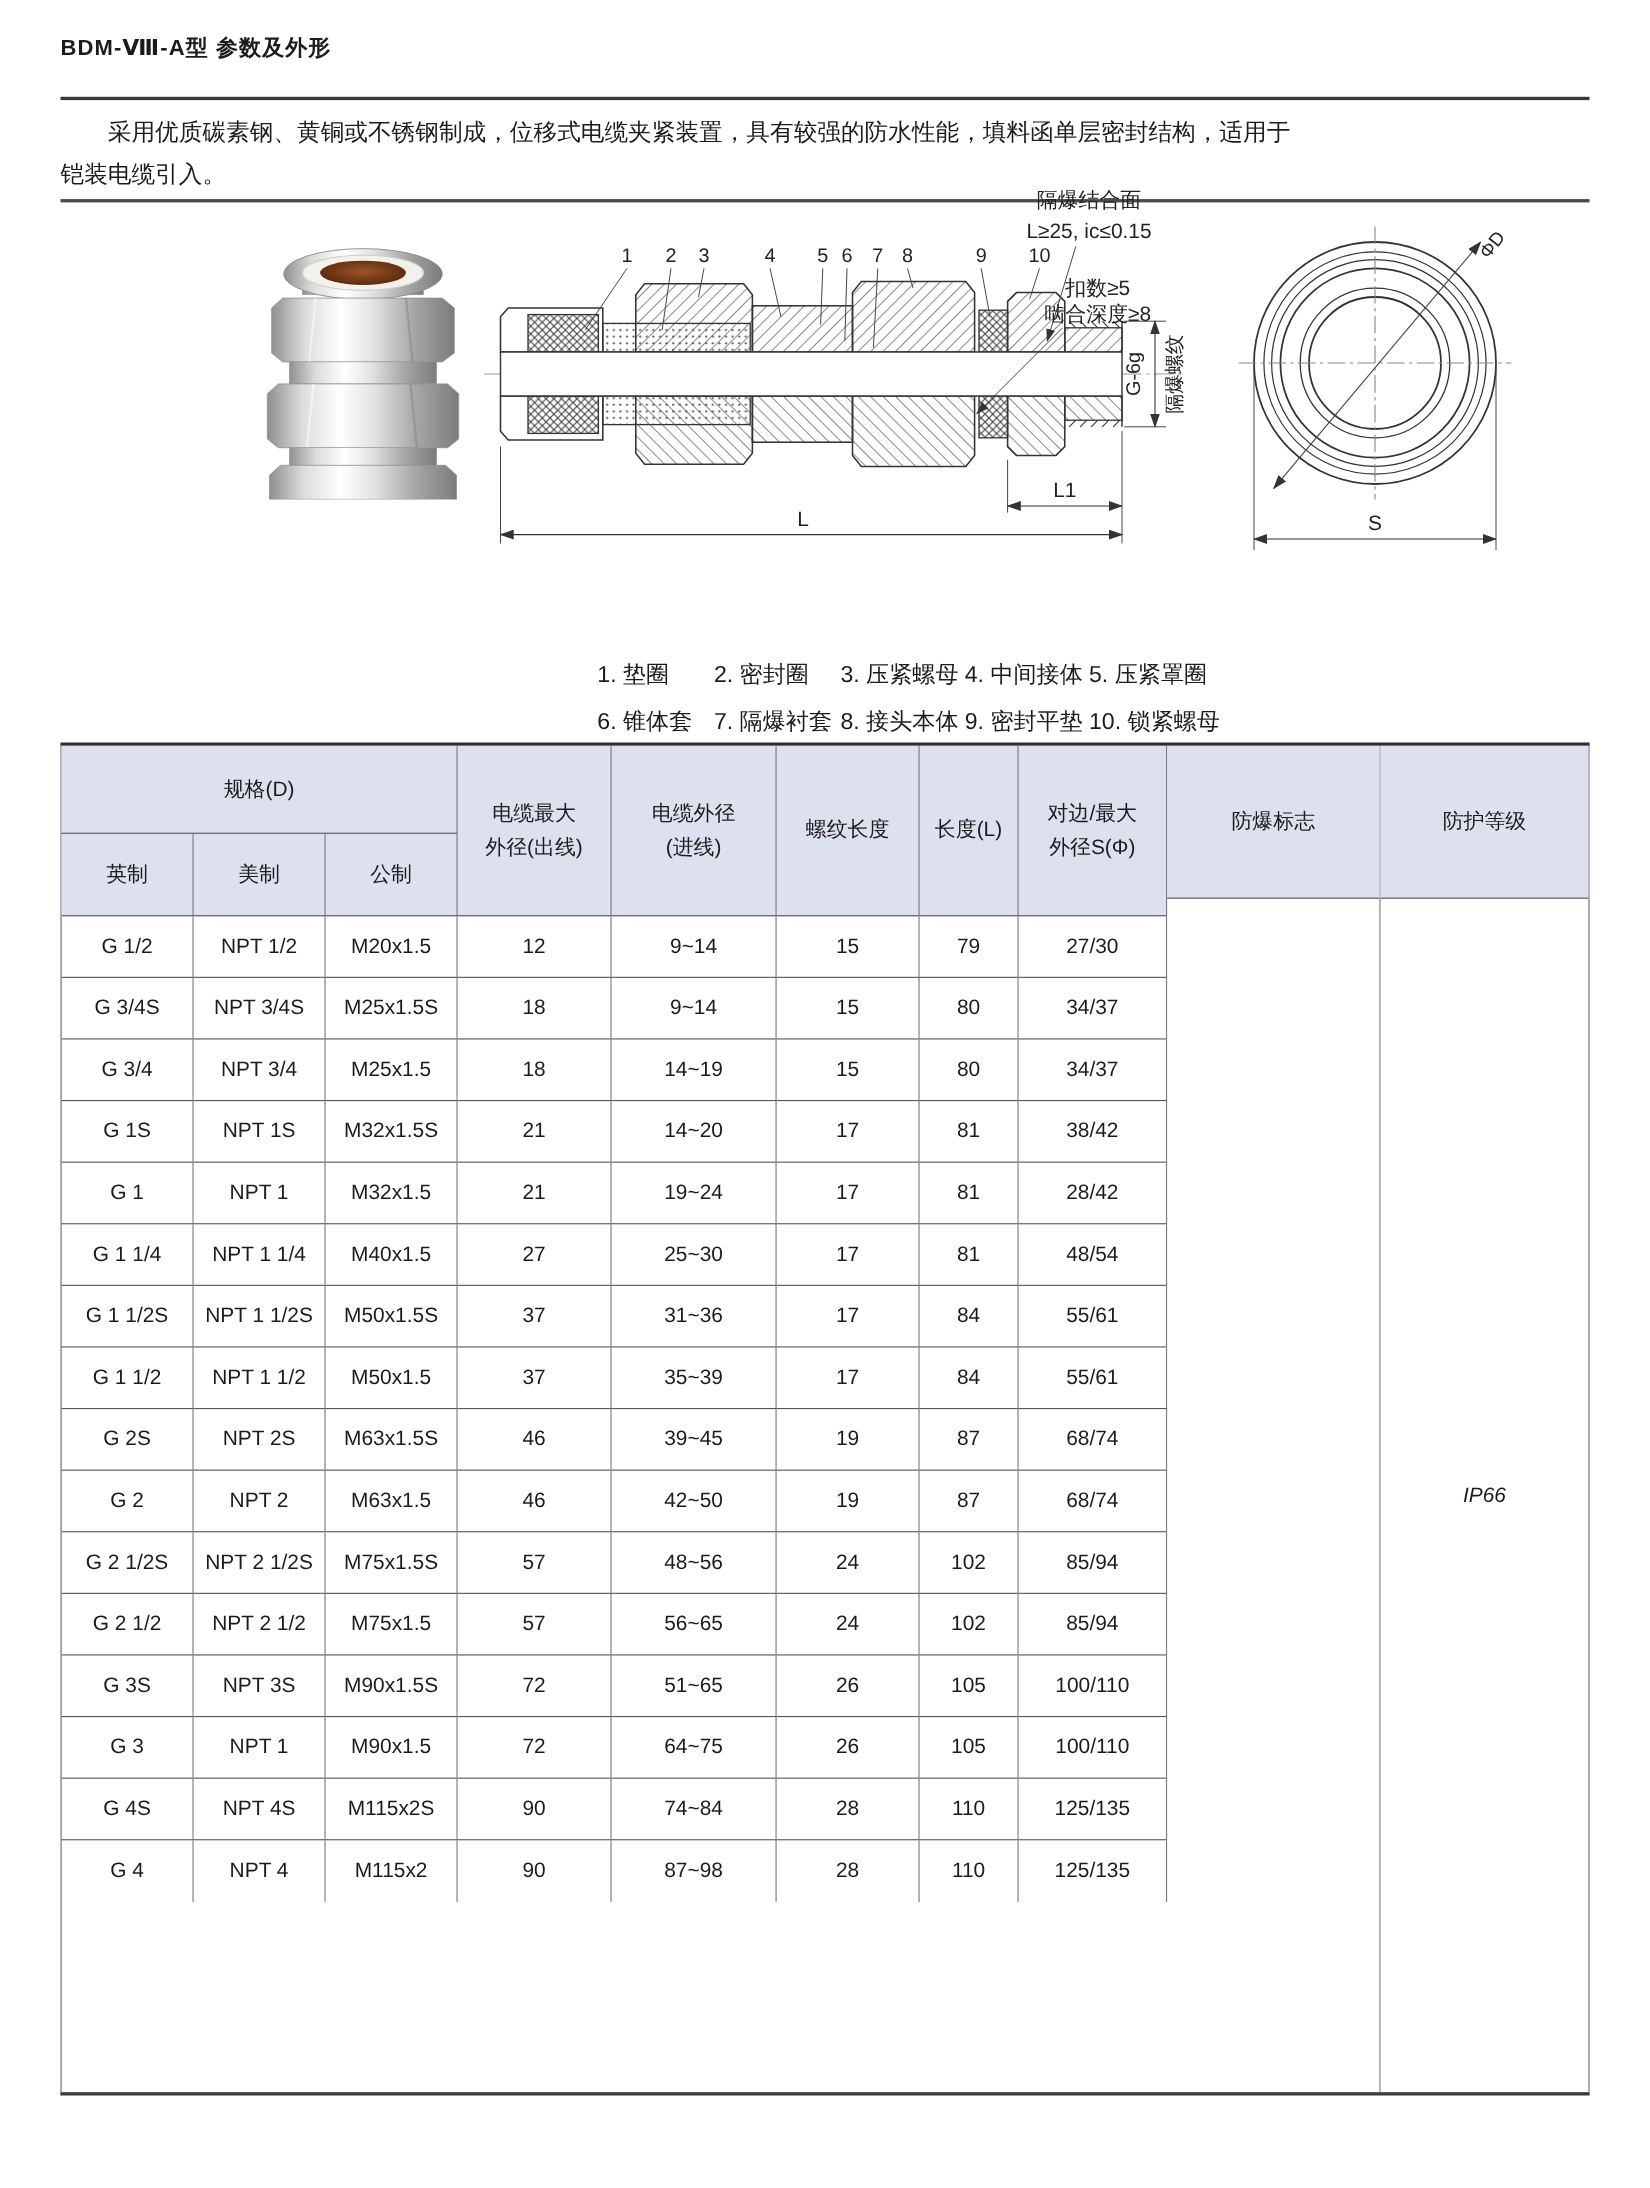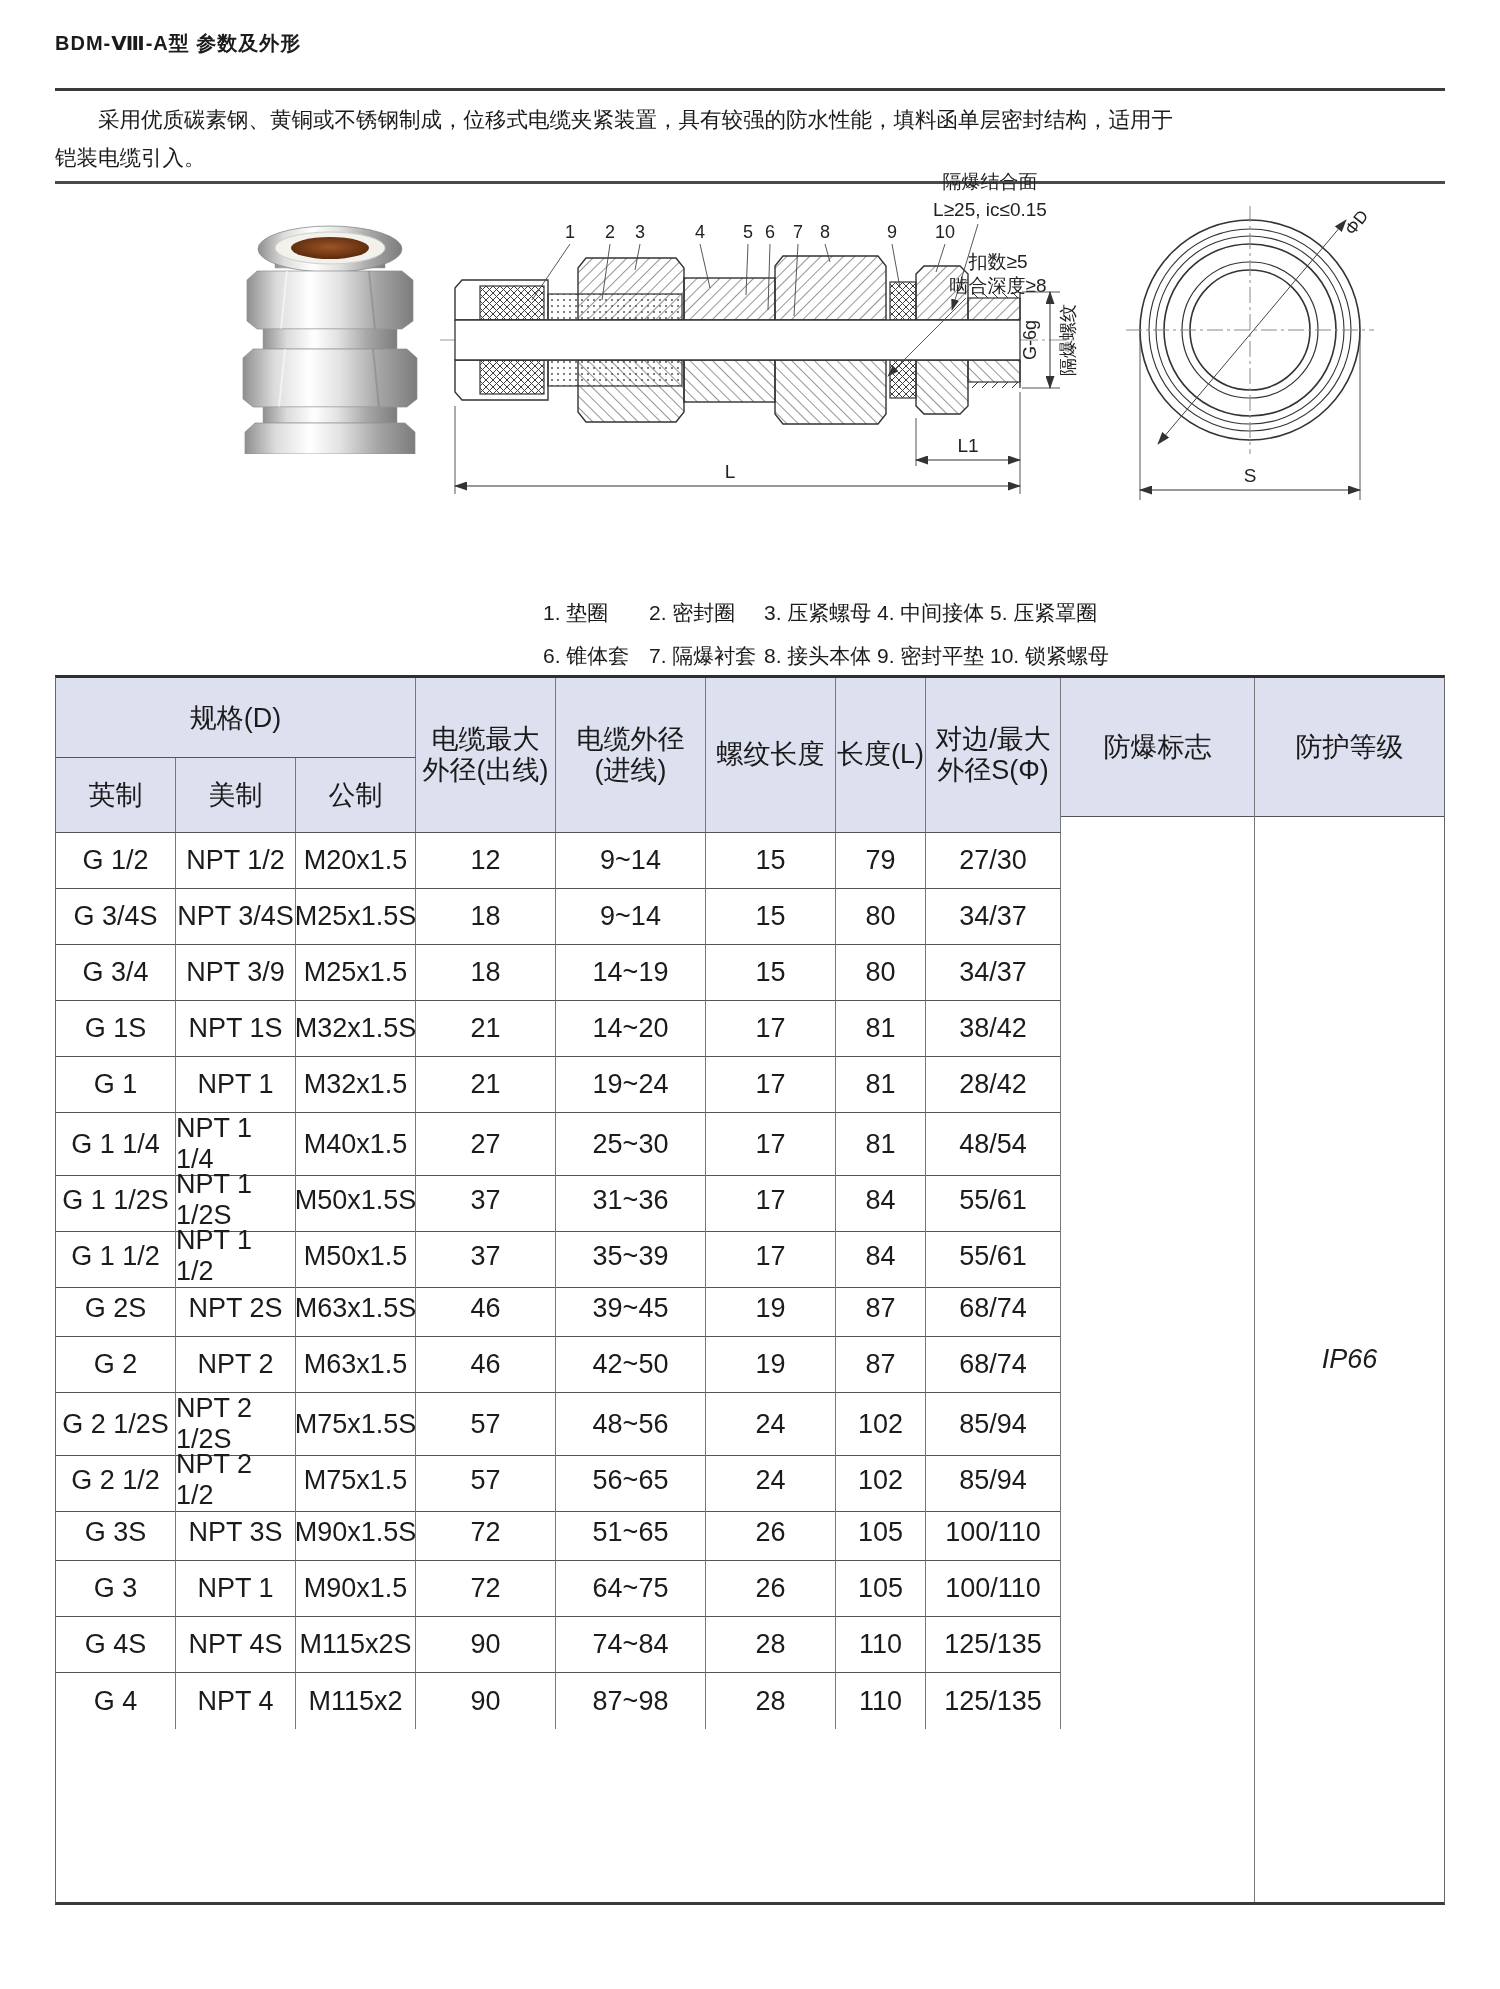--- a/index.html
+++ b/index.html
@@ -12,21 +12,21 @@
   #rule1{top:88px;height:3px;}
   #rule2{top:181px;height:2.5px;background:#4a4a4a;}
   #intro{left:55px;top:101px;width:1390px;font-size:21.5px;line-height:38px;}
   #intro .l1{text-indent:2em;}
   
   #legend{left:543px;top:591px;width:660px;font-size:21px;}
   .legend-row{display:grid;grid-template-columns:106px 115px 113px 113px auto;height:43px;align-items:center;}
   
   #spec-table{left:55px;top:675px;width:1390px;height:1230px;box-sizing:border-box;
      border-top:3px solid #2e2e2e;border-bottom:3px solid #3a3a3a;
-     border-left:1.5px solid #666;border-right:1.5px solid #666;display:flex;font-size:27px;}
+     border-left:1.5px solid #666;border-right:1.5px solid #666;display:flex;font-size:19px;}
   #spec-table *{box-sizing:border-box;}
   .t-left{width:1005px;display:flex;flex-direction:column;}
   .t-head{display:grid;grid-template-columns:120px 120px 120px 140px 150px 130px 90px 135px;
      grid-template-rows:80px 73.5px;height:155px;background:#dde0ee;border-bottom:1.5px solid #555;}
   .h-cell{border-right:1px solid #787878;display:flex;align-items:center;justify-content:center;text-align:center;}
   .h-spec{grid-column:1/4;grid-row:1;border-bottom:1.5px solid #555;}
   .h-sub{grid-row:2;}
   .h-tall{grid-row:1/3;flex-direction:column;line-height:31px;}
   .t-rows{flex:1;display:flex;flex-direction:column;}
   .t-row{display:grid;grid-template-columns:120px 120px 120px 140px 150px 130px 90px 135px;height:56px;}
@@ -253,21 +253,21 @@
           <div class="t-cell">NPT 3/4S</div>
           <div class="t-cell">M25x1.5S</div>
           <div class="t-cell">18</div>
           <div class="t-cell">9~14</div>
           <div class="t-cell">15</div>
           <div class="t-cell">80</div>
           <div class="t-cell">34/37</div>
         </div>
         <div class="t-row">
           <div class="t-cell">G 3/4</div>
-          <div class="t-cell">NPT 3/9</div>
+          <div class="t-cell">NPT 3/4</div>
           <div class="t-cell">M25x1.5</div>
           <div class="t-cell">18</div>
           <div class="t-cell">14~19</div>
           <div class="t-cell">15</div>
           <div class="t-cell">80</div>
           <div class="t-cell">34/37</div>
         </div>
         <div class="t-row">
           <div class="t-cell">G 1S</div>
           <div class="t-cell">NPT 1S</div>

